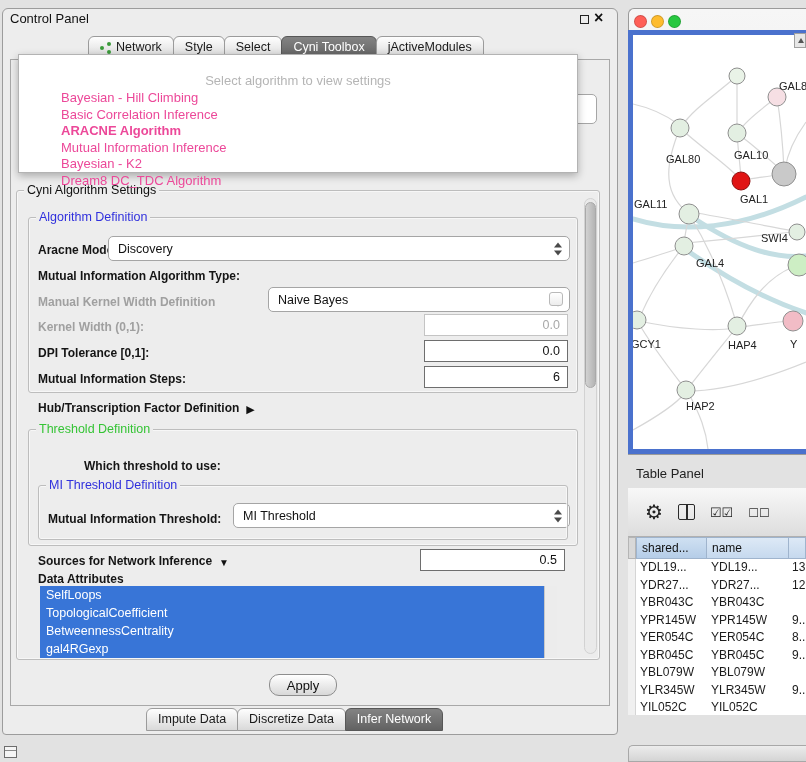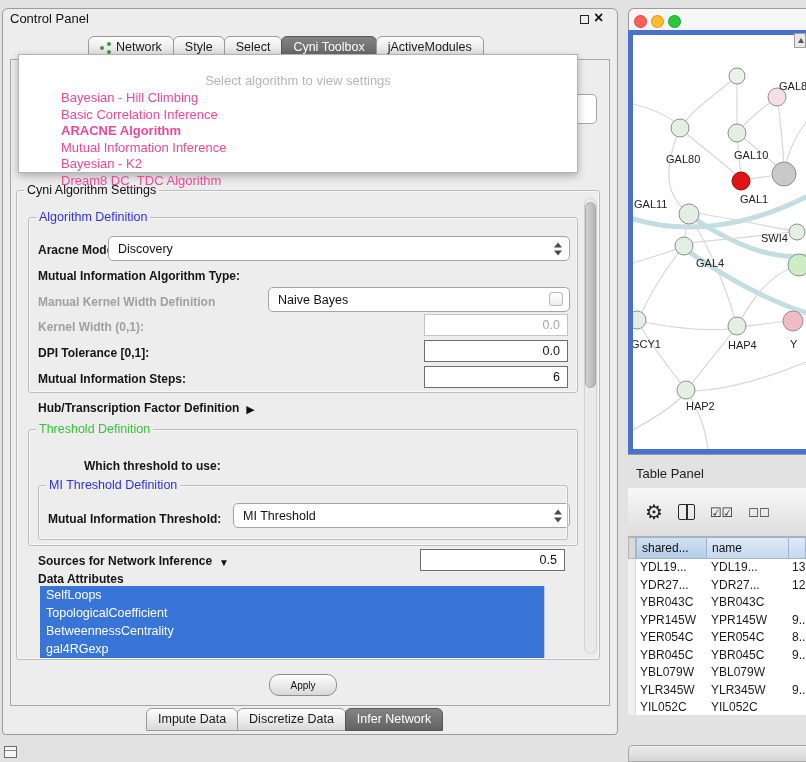--- a/index.html
+++ b/index.html
@@ -57,21 +57,21 @@
   
   .sb-track{left:584px;top:198px;width:13px;height:456px;background:#eaeaea;border:1px solid #d2d2d2;border-radius:7px;}
   .sb-thumb{left:585px;top:202px;width:11px;height:186px;background:linear-gradient(90deg,#d2d2d2,#b4b4b4);border-radius:6px;border:1px solid #a9a9a9;}
 
   
   .attr-list{left:40px;top:586px;width:517px;height:72px;background:#fff;overflow:hidden;}
   .attr-scroll{position:absolute;right:0;top:0;width:12px;height:72px;background:#ececec;border-left:1px solid #c8c8c8;}
   .attr-item{width:505px;height:18px;line-height:18px;font-size:12.5px;padding-left:6px;box-sizing:border-box;color:#111;background:#fff;white-space:nowrap;}
   .attr-item.selected{background:#3875d7;color:#fff;}
 
-  .apply-btn{left:269px;top:674px;width:68px;height:22px;background:linear-gradient(#ffffff,#d8d8d8);border:1px solid #8d8d8d;border-radius:10px;font-size:10px;color:#111;display:flex;align-items:center;justify-content:center;}
+  .apply-btn{left:269px;top:674px;width:68px;height:22px;background:linear-gradient(#ffffff,#d8d8d8);border:1px solid #8d8d8d;border-radius:10px;font-size:13px;color:#111;display:flex;align-items:center;justify-content:center;}
 
   
   .net-window{left:628px;top:8px;width:178px;height:447px;background:linear-gradient(#f6f6f6,#e3e3e3);border:1px solid #9a9a9a;border-right:none;border-radius:6px 0 0 0;}
   .light{width:13px;height:13px;border-radius:50%;border:1px solid rgba(0,0,0,.18);}
   .net-frame{left:628px;top:30px;width:178px;height:424px;background:#4a71cd;}
   .net-canvas{left:633px;top:35px;width:173px;height:414px;background:#fff;overflow:hidden;}
   .net-corner{left:794px;top:33px;width:12px;height:15px;background:#e7e7e7;border:1px solid #a0a0a0;z-index:5;}
   .net-corner::before{content:"";position:absolute;left:2.5px;top:4px;border-left:3px solid transparent;border-right:3px solid transparent;border-bottom:5px solid #555;}
   .e-thin{fill:none;stroke:#d7d7d7;stroke-width:1.2;}
   .e-thick{fill:none;stroke:#c3dee3;stroke-width:5;stroke-linecap:round;}

